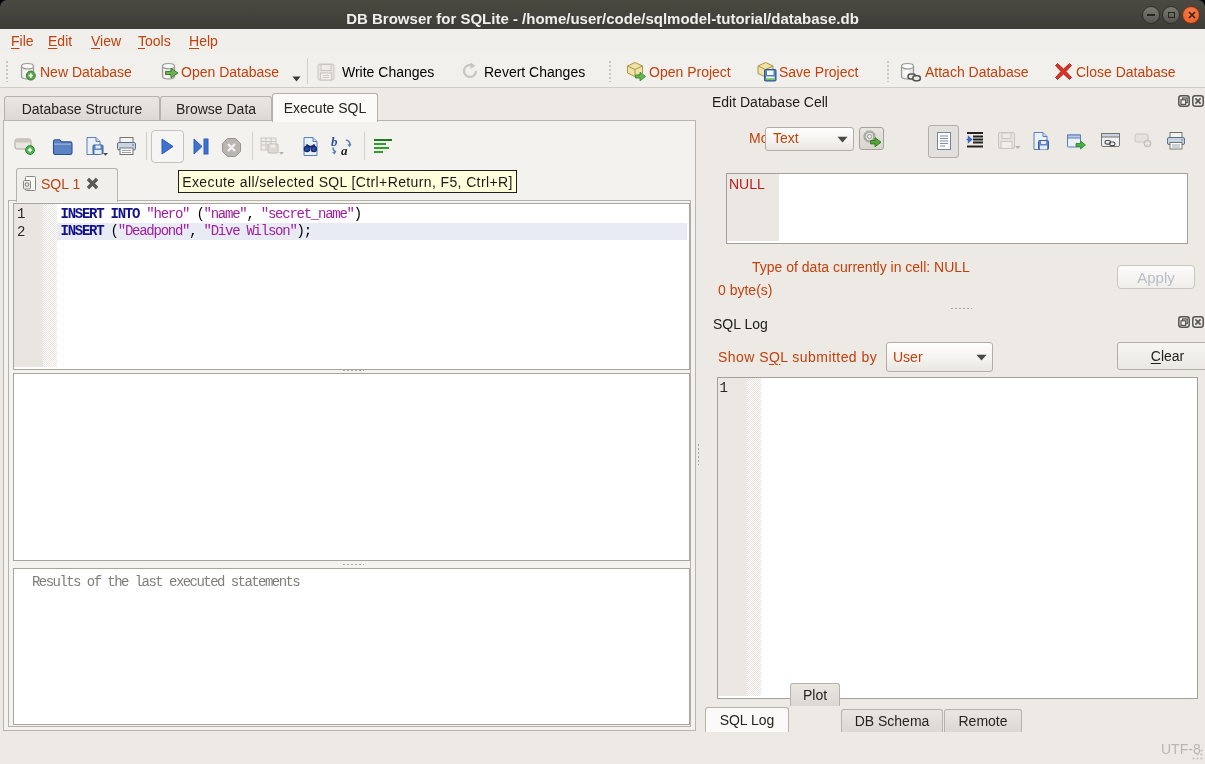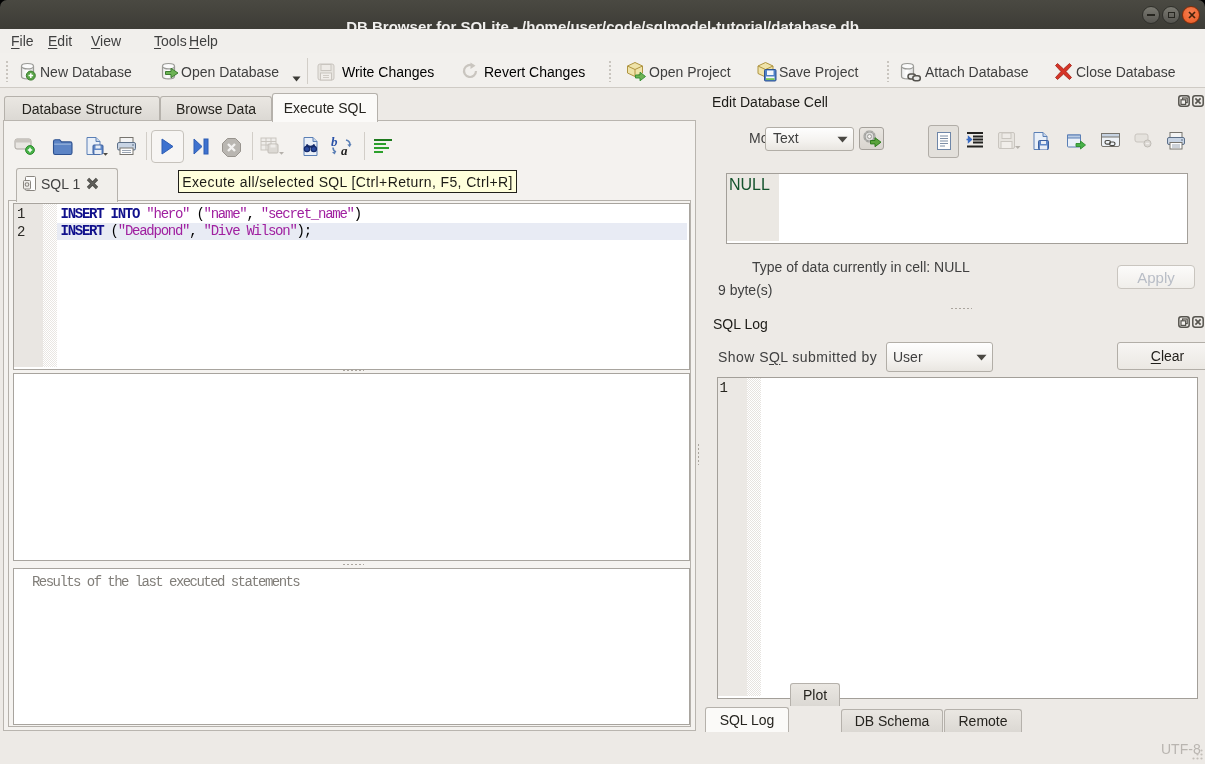--- a/index.html
+++ b/index.html
@@ -1,48 +1,48 @@
 <!DOCTYPE html>
 <html><head><meta charset="utf-8">
 <style>
   html,body{margin:0;padding:0;width:1205px;height:764px;overflow:hidden;}
   body{background:#edeae6;font-family:"Liberation Sans",sans-serif;position:relative;}
   .abs{position:absolute;}
-  .t14{font-size:14px;color:#404040;white-space:nowrap;}
+  .t14{font-size:14px;color:#c2410c;white-space:nowrap;}
   .dis{color:#000000;}
   u{text-decoration:underline;text-underline-offset:2px;}
   .tab{position:absolute;background:linear-gradient(#eae7e2,#dbd8d3);border:1px solid #b5b1ab;border-bottom:none;border-top-left-radius:3px;border-top-right-radius:3px;text-align:center;font-size:14px;color:#26241f;}
   .frame{position:absolute;background:#fff;border:1px solid #a8a49e;}
   .combo{position:absolute;background:linear-gradient(#fefefe,#f4f2ef 60%,#e9e6e1);border:1px solid #b2aea7;border-radius:3px;}
   .dots-h{position:absolute;width:22px;height:3px;background-image:radial-gradient(circle,#aaa59e 1px,transparent 1.1px);background-size:4px 3px;}
   .dots-v{position:absolute;width:3px;height:22px;background-image:radial-gradient(circle,#aaa59e 1px,transparent 1.1px);background-size:3px 4px;}
   .handle{position:absolute;width:4px;background-image:radial-gradient(circle,#c9c5bf 1px,transparent 1.2px);background-size:4px 4px;}
   .sep{position:absolute;width:1px;background:#d2cec8;}
   .mono{font-family:"Liberation Mono",monospace;font-size:14px;letter-spacing:-1.25px;white-space:pre;}
 </style></head>
 <body>
 
 <div class="abs" style="left:0;top:0;width:1205px;height:29px;background:#000;"></div>
 <div class="abs" style="left:0;top:0;width:1205px;height:29px;background:linear-gradient(#4a4942,#3d3c36);border-top-left-radius:7px;border-top-right-radius:7px;"></div>
-<div class="abs" style="left:0;top:12px;width:1205px;height:29px;line-height:30px;text-align:center;font-size:15px;font-weight:bold;color:#f0efed;">DB Browser for SQLite - /home/user/code/sqlmodel-tutorial/database.db</div>
+<div class="abs" style="left:0;top:4px;width:1205px;height:29px;line-height:30px;text-align:center;font-size:15px;font-weight:bold;color:#f0efed;">DB Browser for SQLite - /home/user/code/sqlmodel-tutorial/database.db</div>
 
 <div class="abs" style="left:1142px;top:6px;width:18px;height:18px;border-radius:50%;background:linear-gradient(#7a7971,#565550);border:1px solid #30302b;box-sizing:border-box;"></div>
 <div class="abs" style="left:1147px;top:14px;width:8px;height:2px;background:#26251f;"></div>
 <div class="abs" style="left:1162px;top:6px;width:18px;height:18px;border-radius:50%;background:linear-gradient(#7a7971,#565550);border:1px solid #30302b;box-sizing:border-box;"></div>
 <div class="abs" style="left:1168px;top:11.5px;width:6.5px;height:6.5px;border:1.5px solid #26251f;box-sizing:border-box;"></div>
 <div class="abs" style="left:1182px;top:6px;width:18px;height:18px;border-radius:50%;background:radial-gradient(circle at 50% 35%,#f57f52,#ea5a22);border:1px solid #802d0b;box-sizing:border-box;"></div>
 <svg class="abs" style="left:1187px;top:10px;" width="10" height="10">
     <path d="M2 2 L8 8 M8 2 L2 8" stroke="#42210a" stroke-width="1.7"></path>
   </svg>
 
 <div class="abs" style="left:0;top:29px;width:1205px;height:24px;background:#f1efec;"></div>
 <div class="abs t14" style="left:11px;top:33px;"><u>F</u>ile</div>
 <div class="abs t14" style="left:48px;top:33px;"><u>E</u>dit</div>
 <div class="abs t14" style="left:91px;top:33px;"><u>V</u>iew</div>
-<div class="abs t14" style="left:154px;top:33px;"><u>T</u>ools</div>
+<div class="abs t14" style="left:138px;top:33px;"><u>T</u>ools</div>
 <div class="abs t14" style="left:189px;top:33px;"><u>H</u>elp</div>
 
 <div class="abs" style="left:0;top:53px;width:1205px;height:35px;background:#f2f0ed;border-bottom:1px solid #cfcbc5;box-sizing:border-box;"></div>
 <div class="handle" style="left:5px;top:60px;height:22px;"></div>
 <div class="abs" style="left:20px;top:62px;"><svg width="22" height="20" viewBox="0 0 22 20">
       <defs>
         <linearGradient id="cg1" x1="0" x2="1">
           <stop offset="0" stop-color="#e8e8e8"></stop>
           <stop offset="0.45" stop-color="#ffffff"></stop>
           <stop offset="1" stop-color="#dcdcdc"></stop>
@@ -300,23 +300,23 @@
 <div class="abs" style="left:1166px;top:131px;"><svg width="21" height="20" viewBox="0 0 21 20">
       <rect x="4" y="1.5" width="12" height="5" fill="#f4f4f4" stroke="#77746e"></rect>
       <rect x="1.5" y="6.5" width="17" height="7" rx="1.5" fill="#c8d4e4" stroke="#5c6f88"></rect>
       <rect x="4" y="11.5" width="12" height="6.5" fill="#fdfdfd" stroke="#77746e"></rect>
       <path d="M6 14 h8 M6 16 h8" stroke="#9aa4b2" stroke-width="1"></path>
       <circle cx="16" cy="9" r="1" fill="#8292a6"></circle>
     </svg></div>
 
 <div class="frame" style="left:726px;top:173px;width:460px;height:69px;border-color:#a39f99;"></div>
 <div class="abs" style="left:727px;top:174px;width:52px;height:67px;background:#ebe8e3;"></div>
-<div class="abs" style="left:729px;top:176px;font-size:16px;font-weight:500;color:#14532d;">NULL</div>
+<div class="abs" style="left:729px;top:176px;font-size:14px;font-weight:500;color:#b91c1c;">NULL</div>
 <div class="abs t14" style="left:752px;top:259px;">Type of data currently in cell: NULL</div>
-<div class="abs t14" style="left:718px;top:282px;">9 byte(s)</div>
+<div class="abs t14" style="left:718px;top:282px;">0 byte(s)</div>
 <div class="abs" style="left:1117px;top:265px;width:78px;height:24px;background:linear-gradient(#fcfbfa,#f0eeea);border:1px solid #c9c5bf;border-radius:4px;box-sizing:border-box;text-align:center;line-height:23px;font-size:15px;color:#b8bdc6;">Apply</div>
 
 <div class="dots-h" style="left:950px;top:306.5px;"></div>
 
 <div class="abs t14" style="left:713px;top:316px;color:#1c1b17;">SQL Log</div>
 <svg class="abs" style="left:1178px;top:316px;" width="12" height="12">
     <rect x="0.8" y="0.8" width="10.4" height="10.4" rx="2.4" fill="none" stroke="#56544e" stroke-width="1.5"></rect>
     <rect x="4.6" y="3" width="4.6" height="4.6" fill="none" stroke="#56544e" stroke-width="1.2"></rect>
     <rect x="3" y="4.8" width="4.6" height="4.6" fill="#f4f2ef" stroke="#56544e" stroke-width="1.2"></rect>
   </svg>

